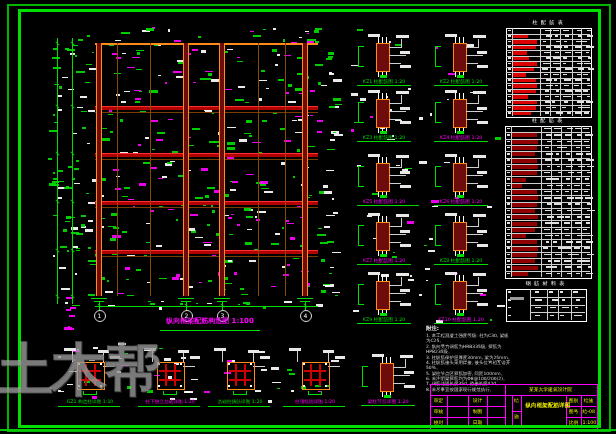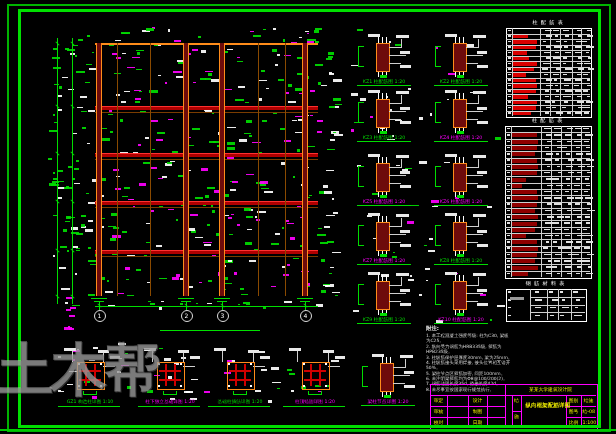--- a/index.html
+++ b/index.html
@@ -1366,20 +1366,21 @@
       <div style="position: absolute; left: 512px; top: 413px; width: 9px; text-align: center; color: rgb(242, 242, 0); font-size: 6px; font-weight: normal; white-space: nowrap; transform: scale(0.8); transform-origin: center top;">施</div>
       <div style="position: absolute; left: 521px; top: 401px; width: 45px; text-align: center; color: rgb(242, 242, 0); font-size: 7px; font-weight: bold; white-space: nowrap; transform: scale(0.8); transform-origin: center top;">纵向框架配筋详图</div>
       <div style="position: absolute; left: 566px; top: 397px; width: 15px; text-align: center; color: rgb(242, 242, 0); font-size: 6px; font-weight: normal; white-space: nowrap; transform: scale(0.8); transform-origin: center top;">图别</div>
       <div style="position: absolute; left: 581px; top: 397px; width: 15px; text-align: center; color: rgb(242, 242, 0); font-size: 6px; font-weight: normal; white-space: nowrap; transform: scale(0.8); transform-origin: center top;">结施</div>
       <div style="position: absolute; left: 566px; top: 408px; width: 15px; text-align: center; color: rgb(242, 242, 0); font-size: 6px; font-weight: normal; white-space: nowrap; transform: scale(0.8); transform-origin: center top;">图号</div>
       <div style="position: absolute; left: 581px; top: 408px; width: 15px; text-align: center; color: rgb(242, 242, 0); font-size: 6px; font-weight: normal; white-space: nowrap; transform: scale(0.8); transform-origin: center top;">结-08</div>
       <div style="position: absolute; left: 566px; top: 419px; width: 15px; text-align: center; color: rgb(242, 242, 0); font-size: 6px; font-weight: normal; white-space: nowrap; transform: scale(0.8); transform-origin: center top;">比例</div>
       <div style="position: absolute; left: 581px; top: 419px; width: 15px; text-align: center; color: rgb(242, 242, 0); font-size: 6px; font-weight: normal; white-space: nowrap; transform: scale(0.8); transform-origin: center top;">1:100</div>
     </div>
 
+  <div id="elevation-title">纵向框架配筋构造图 1:100</div>
   <div id="elevation-title-underline"></div>
 
   <div id="notes">
     <div id="notes-title">附注:</div>
     <div id="notes-lines">
         <div class="note-line">1. 本工程混凝土强度等级: 柱为C30, 梁板为C25。</div>
         <div class="note-line">2. 纵向受力钢筋为HRB335级, 箍筋为HPB235级。</div>
         <div class="note-line">3. 柱纵筋保护层厚度30mm, 梁为25mm。</div>
         <div class="note-line">4. 柱纵筋接头采用焊接, 接头位置相互错开50%。</div>
         <div class="note-line">5. 梁柱节点区箍筋加密, 间距100mm。</div>

